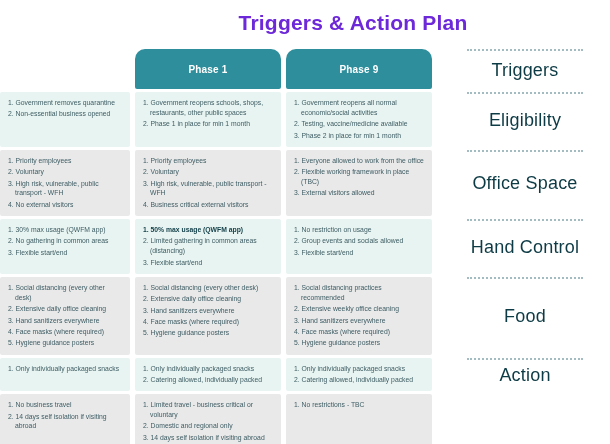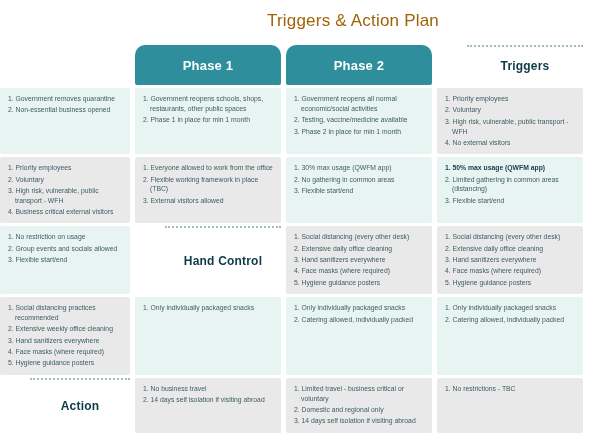--- a/index.html
+++ b/index.html
@@ -10,53 +10,53 @@
   }
   body {
     width: 610px;
     height: 444px;
     overflow: hidden;
   }
   .title {
     margin-top: 11px;
     padding-left: 96px;
     text-align: center;
-    font-size: 17px;
-    font-weight: normal;
-    color: #a16207;
+    font-size: 21px;
+    font-weight: bold;
+    color: #6d28d9;
     letter-spacing: 0.2px;
   }
   .grid {
     display: grid;
     grid-template-columns: 130px 146px 146px 146px;
     grid-template-rows: 40px minmax(47px,auto) minmax(51px,auto) minmax(42px,auto) minmax(56px,auto) minmax(26px,auto) minmax(40px,auto) minmax(55px,auto);
     column-gap: 5px;
     row-gap: 3px;
     margin-top: 14px;
   }
   .corner { background: transparent; }
   .phase-header {
     background: #2e8e9c;
     color: #ffffff;
     font-weight: bold;
-    font-size: 13px;
+    font-size: 10px;
     border-radius: 10px 10px 2px 2px;
     display: flex;
     align-items: center;
     justify-content: center;
     letter-spacing: 0.2px;
   }
   .row-label {
     margin-left: 30px;
     border-top: 2px dotted #a2bcc2;
     display: flex;
     align-items: center;
     justify-content: center;
-    font-weight: bold;
-    font-size: 12px;
+    font-weight: normal;
+    font-size: 18px;
     color: #0d3b45;
     letter-spacing: 0.2px;
   }
   .cell {
     border-radius: 2px;
     padding: 6px 7px 5px 8px;
     font-size: 6.8px;
     line-height: 1.45;
     color: #3e5d64;
   }
@@ -74,54 +74,56 @@
   }
 </style>
 </head>
 <body>
 
 <div class="title">Triggers &amp; Action Plan</div>
 
 <div class="grid" id="grid">
   <div class="corner"></div>
   <div class="phase-header">Phase 1</div>
-  <div class="phase-header">Phase 2</div>
+  <div class="phase-header">Phase 9</div>
 <div class="row-label">Triggers</div>
     <div class="cell mint">
       <div class="item">1. Government removes quarantine</div>
       <div class="item">2. Non-essential business opened</div>
     </div>
     <div class="cell mint">
       <div class="item">1. Government reopens schools, shops,
 restaurants, other public spaces</div>
       <div class="item">2. Phase 1 in place for min 1 month</div>
     </div>
     <div class="cell mint">
       <div class="item">1. Government reopens all normal
 economic/social activities</div>
       <div class="item">2. Testing, vaccine/medicine available</div>
       <div class="item">3. Phase 2 in place for min 1 month</div>
     </div>
+    <div class="row-label">Eligibility</div>
     <div class="cell gray">
       <div class="item">1. Priority employees</div>
       <div class="item">2. Voluntary</div>
       <div class="item">3. High risk, vulnerable, public transport - WFH</div>
       <div class="item">4. No external visitors</div>
     </div>
     <div class="cell gray">
       <div class="item">1. Priority employees</div>
       <div class="item">2. Voluntary</div>
       <div class="item">3. High risk, vulnerable, public transport - WFH</div>
       <div class="item">4. Business critical external visitors</div>
     </div>
     <div class="cell gray">
       <div class="item">1. Everyone allowed to work from the office</div>
       <div class="item">2. Flexible working framework in place (TBC)</div>
       <div class="item">3. External visitors allowed</div>
     </div>
+    <div class="row-label">Office Space</div>
     <div class="cell mint">
       <div class="item">1. 30% max usage (QWFM app)</div>
       <div class="item">2. No gathering in common areas</div>
       <div class="item">3. Flexible start/end</div>
     </div>
     <div class="cell mint">
       <div class="item bold">1. 50% max usage (QWFM app)</div>
       <div class="item">2. Limited gathering in common areas (distancing)</div>
       <div class="item">3. Flexible start/end</div>
     </div>
@@ -145,20 +147,21 @@
       <div class="item">4. Face masks (where required)</div>
       <div class="item">5. Hygiene guidance posters</div>
     </div>
     <div class="cell gray">
       <div class="item">1. Social distancing practices recommended</div>
       <div class="item">2. Extensive weekly office cleaning</div>
       <div class="item">3. Hand sanitizers everywhere</div>
       <div class="item">4. Face masks (where required)</div>
       <div class="item">5. Hygiene guidance posters</div>
     </div>
+    <div class="row-label">Food</div>
     <div class="cell mint">
       <div class="item">1. Only individually packaged snacks</div>
     </div>
     <div class="cell mint">
       <div class="item">1. Only individually packaged snacks</div>
       <div class="item">2. Catering allowed, individually packed</div>
     </div>
     <div class="cell mint">
       <div class="item">1. Only individually packaged snacks</div>
       <div class="item">2. Catering allowed, individually packed</div>

